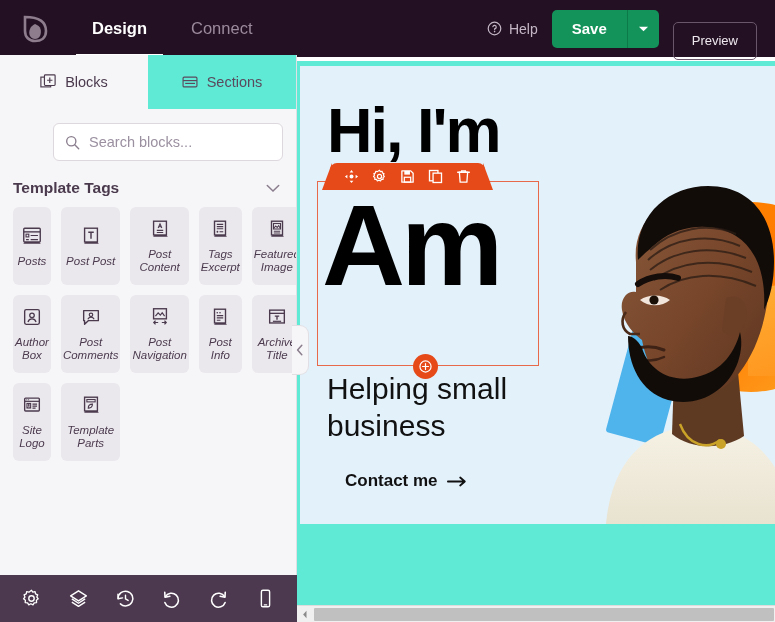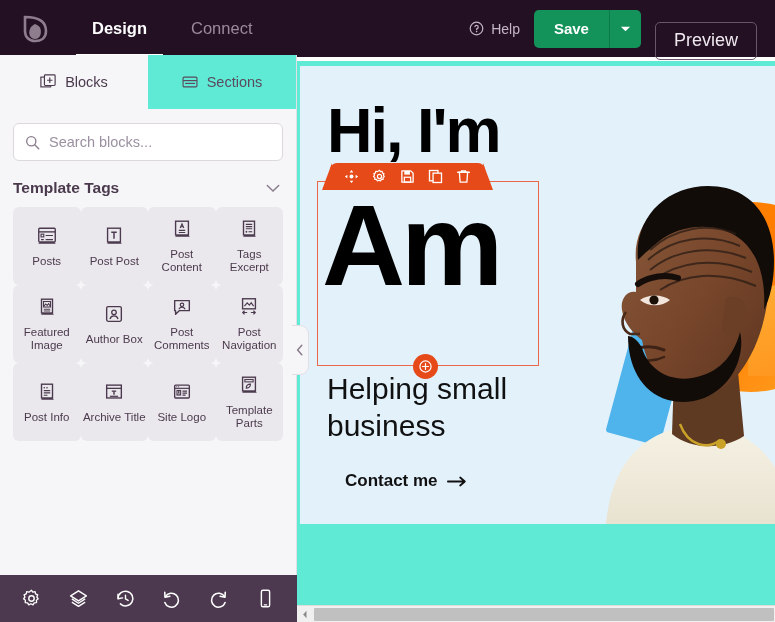--- a/index.html
+++ b/index.html
@@ -62,21 +62,21 @@
     background: #13925a; border: none;
     border-left: 1px solid #0d7a49;
     border-radius: 0 5px 5px 0;
     width: 32px; display: flex; align-items: center; justify-content: center;
     cursor: pointer;
   }
   .save-caret svg { width: 11px; height: 8px; display:block; }
   .preview-btn {
     height: 38px; background: transparent;
     border: 1px solid #6a566a; border-radius: 5px;
-    color: #efe8ef; font-size: 18px; padding: 0 18px; cursor: pointer;
+    color: #efe8ef; font-size: 13px; padding: 0 18px; cursor: pointer;
     font-family: "Liberation Sans", sans-serif;
     margin-top: 24px;
   }
 
   
   .sidebar {
     position: absolute; top: 55px; left: 0;
     width: 297px; height: 565px;
     background: #f6f5f7;
     border-right: 1px solid #e2dfe4;
@@ -84,21 +84,21 @@
   }
   .tabs-row { display: flex; height: 54px; }
   .panel-tab {
     flex: 1; display: flex; align-items: center; justify-content: center;
     gap: 9px; font-size: 14.5px; color: #4b3a4e; cursor: pointer;
   }
   .panel-tab.active { background: #f6f5f7; font-weight: normal; }
   .panel-tab.inactive { background: #5eead4; color: #5b4a5e; }
   .panel-tab svg { width: 16px; height: 16px; display:block; }
 
-  .search-wrap { padding: 14px 13px 6px 13px; }
+  .search-wrap { padding: 14px 13px 6px 13px; margin-left: 40px; }
   .search-box {
     display: flex; align-items: center; gap: 9px;
     height: 38px; background: #fff;
     border: 1px solid #ddd8de; border-radius: 6px;
     padding: 0 11px;
   }
   .search-box svg { width: 15px; height: 15px; flex: none; display:block; }
   .search-box input {
     border: none; outline: none; flex: 1;
     font-size: 14.5px; color: #4b3a4e;
@@ -109,22 +109,24 @@
 
   .group-head {
     display: flex; align-items: center; justify-content: space-between;
     padding: 12px 16px 10px 13px;
   }
   .group-title { font-size: 15.5px; color: #4b3a4e; font-weight: bold; }
   .group-head svg { width: 14px; height: 9px; display:block; }
 
   .blocks-grid {
     display: grid;
-    grid-template-columns: repeat(4, 1fr);
+    grid-template-columns: repeat(5, 1fr);
+    gap: 10px;
     padding: 0 13px;
+    font-style: italic;
   }
   .block-card {
     background: #ebe8ed; border-radius: 6px;
     height: 78px;
     display: flex; flex-direction: column;
     align-items: center; justify-content: center; gap: 8px;
     cursor: pointer;
   }
   .block-card svg { width: 22px; height: 22px; display:block; }
   .block-label {

